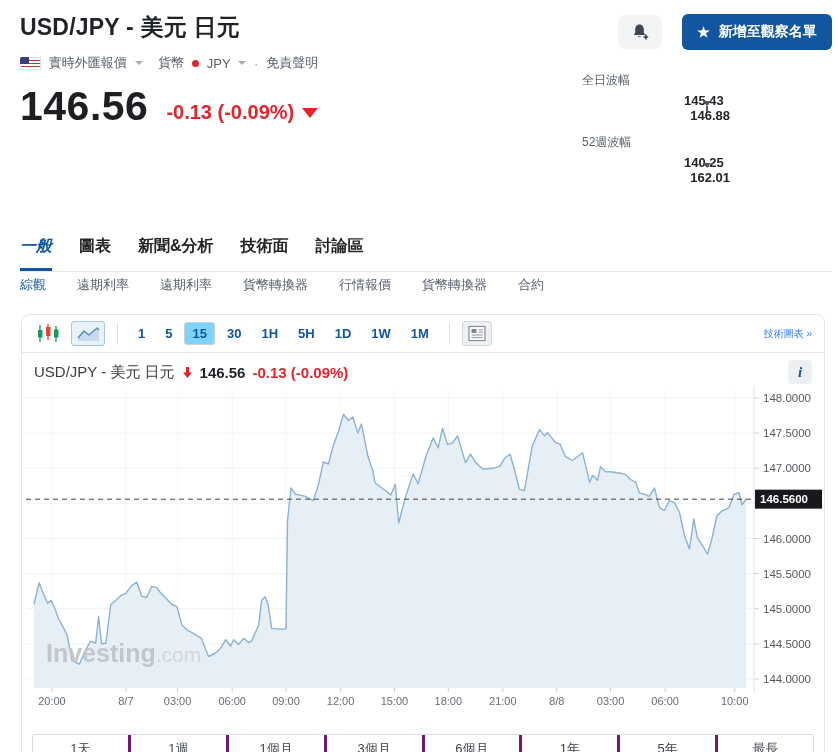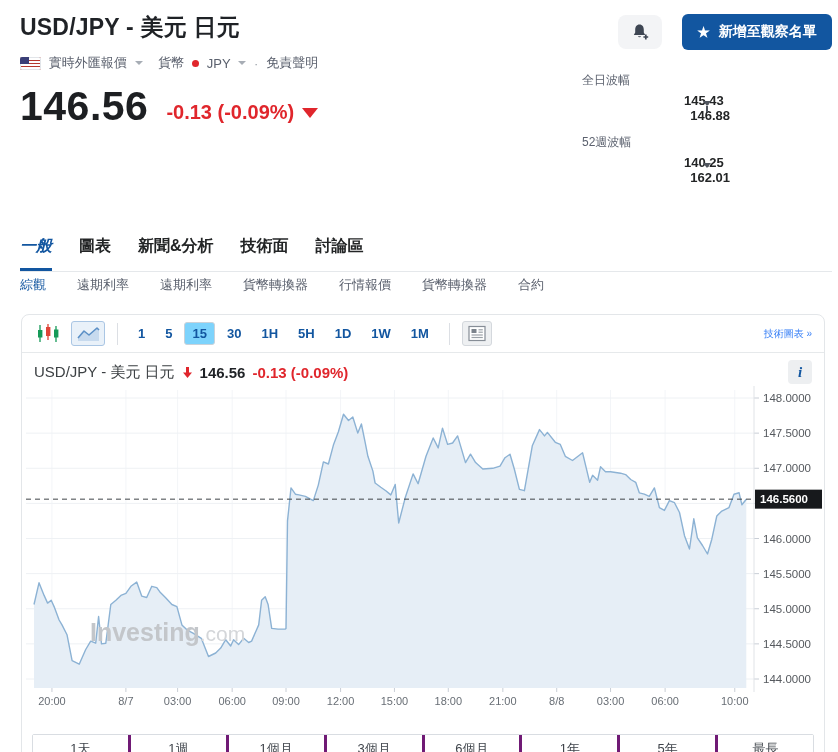--- a/index.html
+++ b/index.html
@@ -66,21 +66,21 @@
   .tech-link { margin-left:auto; font-size:10px; font-weight:normal; color:#3b82f6; cursor:pointer; }
 
   .chart-title-row { display:flex; align-items:center; padding:7px 12px 2px 12px; font-size:15px; gap:7px; }
   .ct-name { color:#3c4043; }
   .ct-price { font-weight:bold; color:#1f2226; }
   .ct-change { color:#e0262c; font-weight:bold; }
   .info-btn { margin-left:auto; width:24px; height:24px; background:#edeff1; border:none; border-radius:4px;
     color:#1256a0; font-family:"Liberation Serif",serif; font-size:15px; font-weight:bold; font-style:italic; cursor:pointer; }
 
   .chart-body { position:relative; padding-left:4px; }
-  .watermark { position:absolute; left:24px; top:232px; pointer-events:none;margin-left:44px; }
+  .watermark { position:absolute; left:24px; top:253px; pointer-events:none; }
   .wm-name { font-size:25px; font-weight:bold; color:#c3c6ca; }
   .wm-tld { font-size:21px; color:#d4d6d9; }
 
   .periods { display:flex; margin:14px 10px 10px 10px; border:1px solid #d9dde2; border-radius:2px; }
   .period { flex:1; text-align:center; font-size:13px; color:#3f444b; padding:5px 0; border-right:3px solid #701a75; cursor:pointer; background:#fff; font-family:"Liberation Sans",sans-serif; border-top:none; border-bottom:none; border-left:none; }
   .period:last-child { border-right:none; }
 
   svg text { font-family:"Liberation Sans","DejaVu Sans",sans-serif; }
 </style>
 </head>

